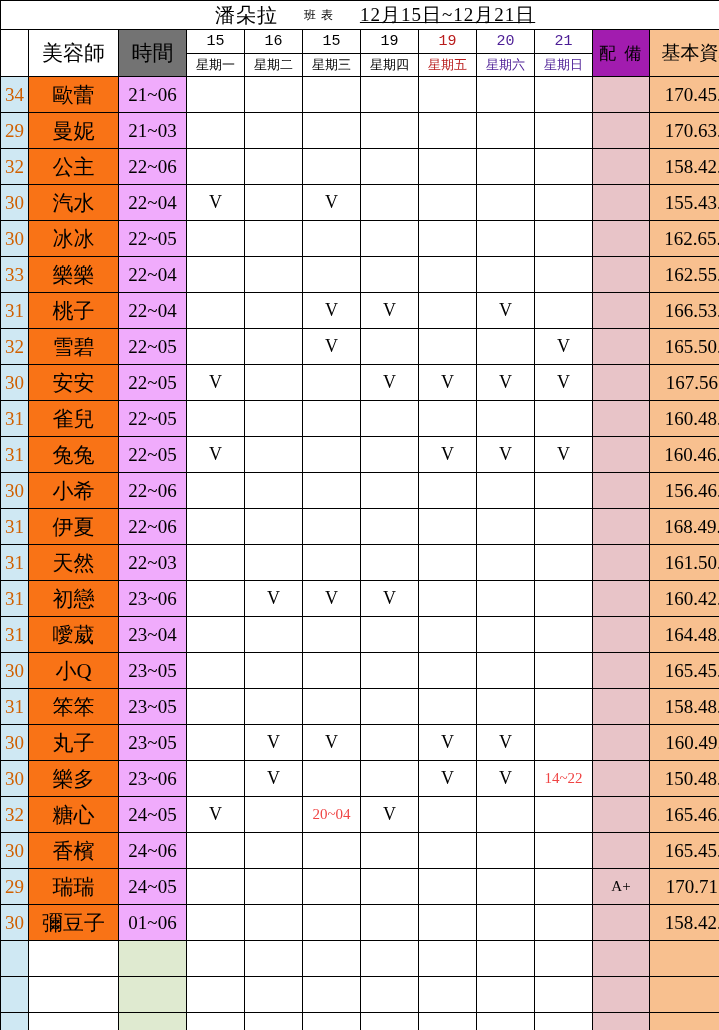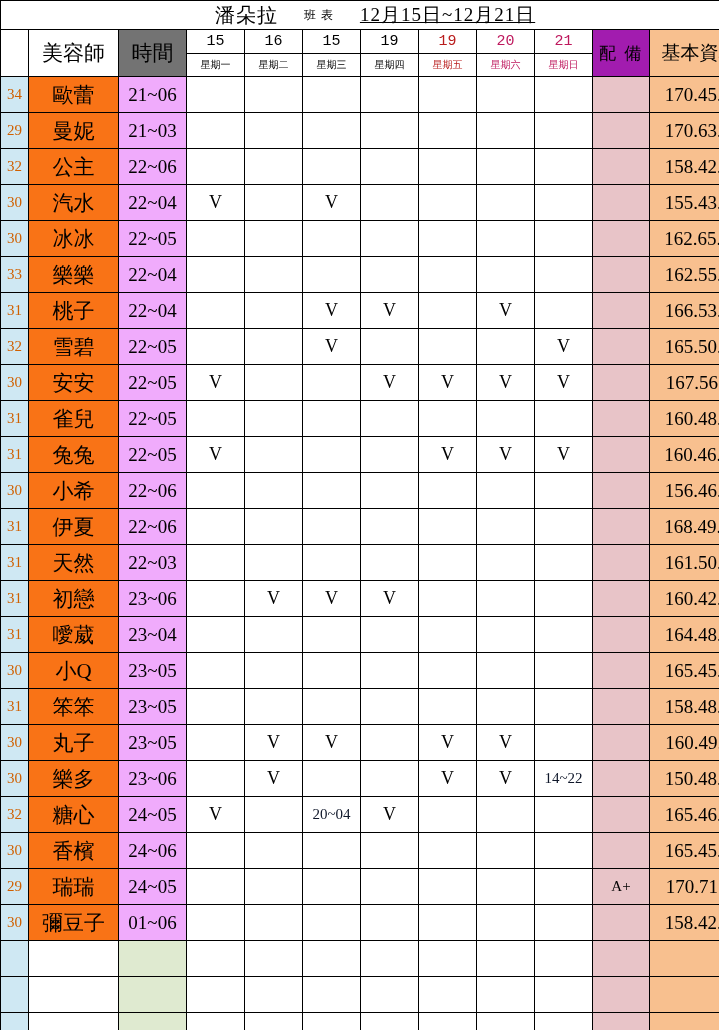--- a/index.html
+++ b/index.html
@@ -67,56 +67,56 @@
     font-size: 21px;
     background: #737373;
   }
   .hdr-day-top {
     height: 22px;
     font-size: 15px;
     font-family: Liberation Mono, monospace;
   }
   .hdr-day-bot {
     height: 22px;
-    font-size: 10px;
+    font-size: 13px;
   }
   .hdr-equip {
     font-size: 17px;
     background: #a21caf;
     letter-spacing: 2px;
   }
   .hdr-basic {
     font-size: 19px;
     background: #f8c08f;
   }
   .d-green { color: #b91c1c; }
-  .d-red { color: #be185d; }
+  .d-red { color: #4c1d95; }
 
   
   tr.body-row td { height: 35px; }
   td.c-num {
     background: #cfe8f3;
-    font-size: 15px;
+    font-size: 19px;
     font-weight: bold;
     color: #d06000;
   }
   td.c-name {
     font-size: 21px;
     background: #f97316;
   }
   td.c-time {
     font-size: 19px;
     background: #f0abfc;
   }
   td.c-day {
     font-size: 18px;
     background: #ffffff;
   }
   td.c-day.special {
-    color: #0f172a;
+    color: #ef4444;
     font-size: 15px;
     text-align: center;
   }
   td.c-equip {
     background: #e8c4c8;
     font-size: 15px;
     font-weight: bold;
   }
   td.c-basic {
     background: #f8c08f;

